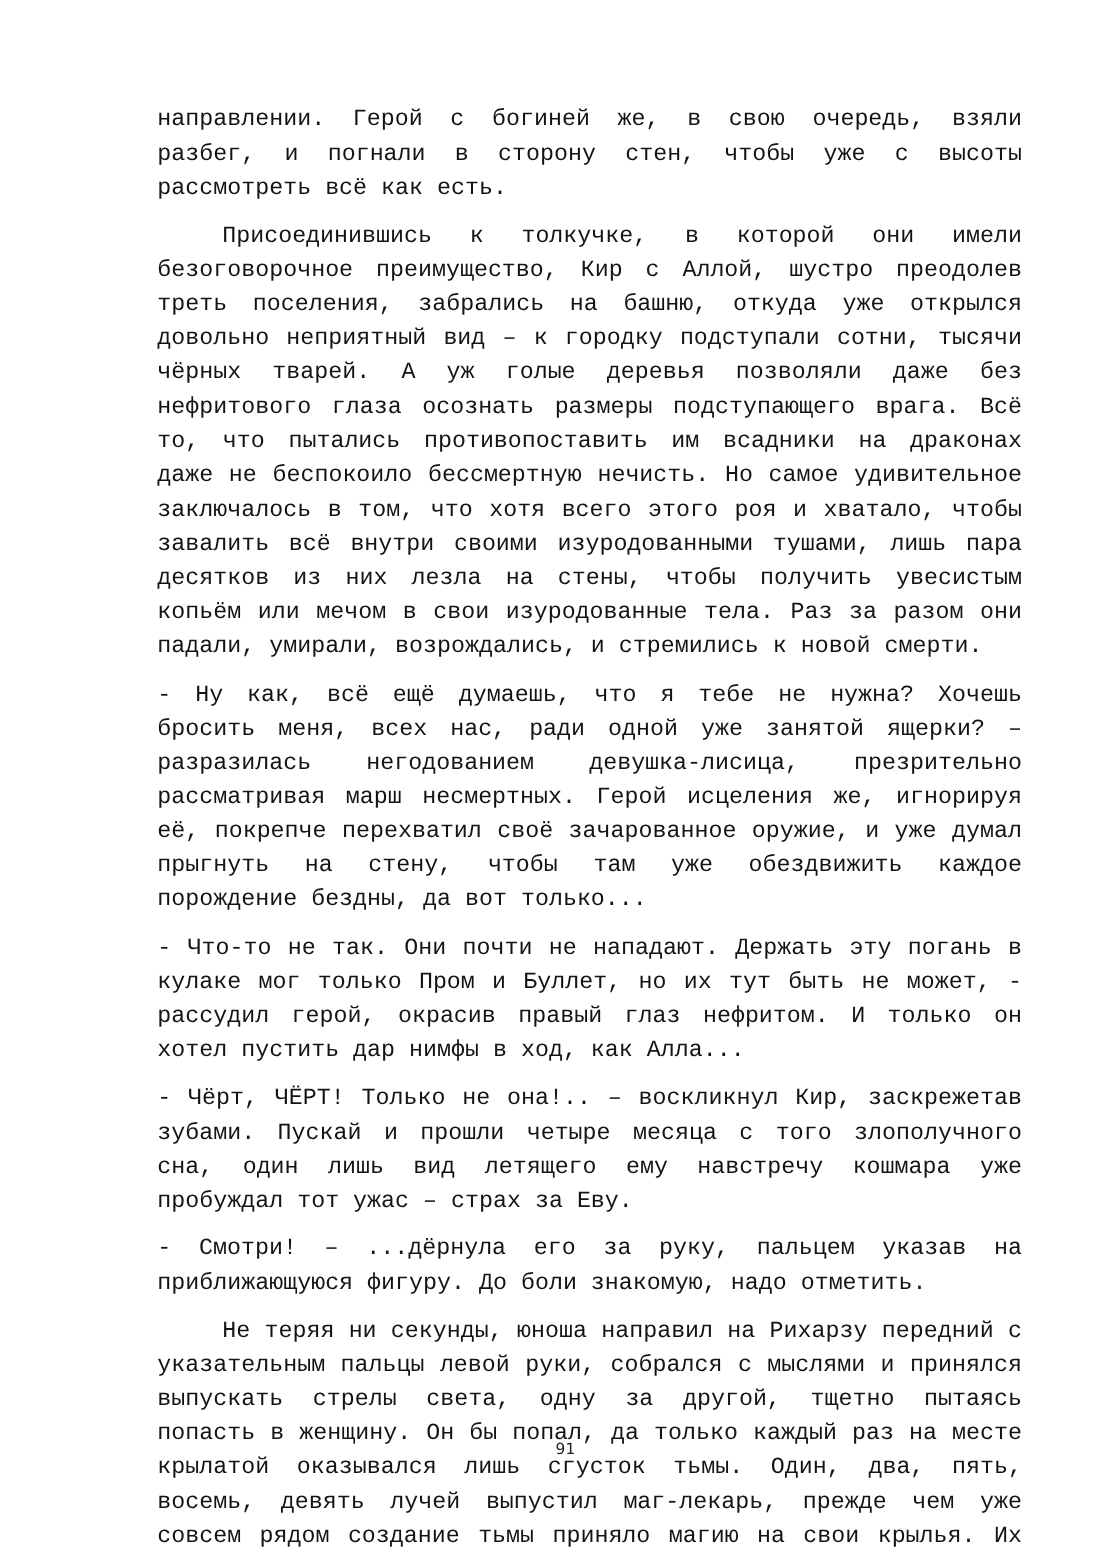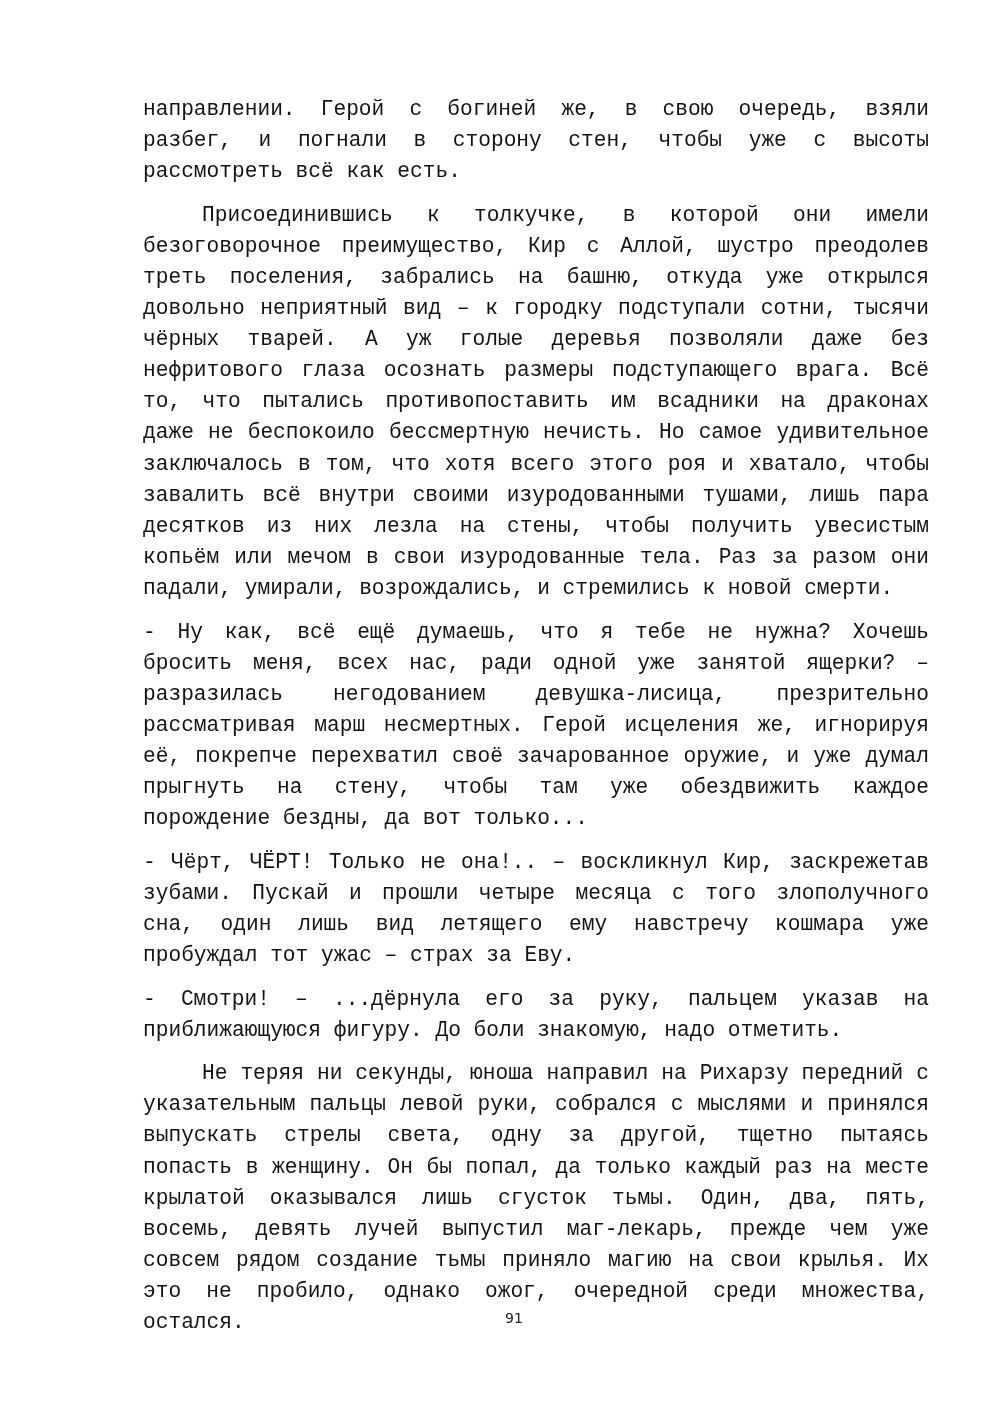--- a/index.html
+++ b/index.html
@@ -44,18 +44,19 @@
       box-sizing: border-box;
     }
   </style>
 </head>
 <body>
 
 <div class="page">
   <p class="para">направлении. Герой с богиней же, в свою очередь, взяли разбег, и погнали в сторону стен, чтобы уже с высоты рассмотреть всё как есть.</p>
   <p class="para indent">Присоединившись к толкучке, в которой они имели безоговорочное преимущество, Кир с Аллой, шустро преодолев треть поселения, забрались на башню, откуда уже открылся довольно неприятный вид – к городку подступали сотни, тысячи чёрных тварей. А уж голые деревья позволяли даже без нефритового глаза осознать размеры подступающего врага. Всё то, что пытались противопоставить им всадники на драконах даже не беспокоило бессмертную нечисть. Но самое удивительное заключалось в том, что хотя всего этого роя и хватало, чтобы завалить всё внутри своими изуродованными тушами, лишь пара десятков из них лезла на стены, чтобы получить увесистым копьём или мечом в свои изуродованные тела. Раз за разом они падали, умирали, возрождались, и стремились к новой смерти.</p>
   <p class="para">- Ну как, всё ещё думаешь, что я тебе не нужна? Хочешь бросить меня, всех нас, ради одной уже занятой ящерки? – разразилась негодованием девушка-лисица, презрительно рассматривая марш несмертных. Герой исцеления же, игнорируя её, покрепче перехватил своё зачарованное оружие, и уже думал прыгнуть на стену, чтобы там уже обездвижить каждое порождение бездны, да вот только...</p>
+  <p class="para">- Что-то не так. Они почти не нападают. Держать эту погань в кулаке мог только Пром и Буллет, но их тут быть не может, - рассудил герой, окрасив правый глаз нефритом. И только он хотел пустить дар нимфы в ход, как Алла...</p>
   <p class="para">- Чёрт, ЧЁРТ! Только не она!.. – воскликнул Кир, заскрежетав зубами. Пускай и прошли четыре месяца с того злополучного сна, один лишь вид летящего ему навстречу кошмара уже пробуждал тот ужас – страх за Еву.</p>
   <p class="para">- Смотри! – ...дёрнула его за руку, пальцем указав на приближающуюся фигуру. До боли знакомую, надо отметить.</p>
   <p class="para indent">Не теряя ни секунды, юноша направил на Рихарзу передний с указательным пальцы левой руки, собрался с мыслями и принялся выпускать стрелы света, одну за другой, тщетно пытаясь попасть в женщину. Он бы попал, да только каждый раз на месте крылатой оказывался лишь сгусток тьмы. Один, два, пять, восемь, девять лучей выпустил маг-лекарь, прежде чем уже совсем рядом создание тьмы приняло магию на свои крылья. Их это не пробило, однако ожог, очередной среди множества, остался.</p>
 </div>
 
 <div class="page-number">91</div>
 
 </body></html>

